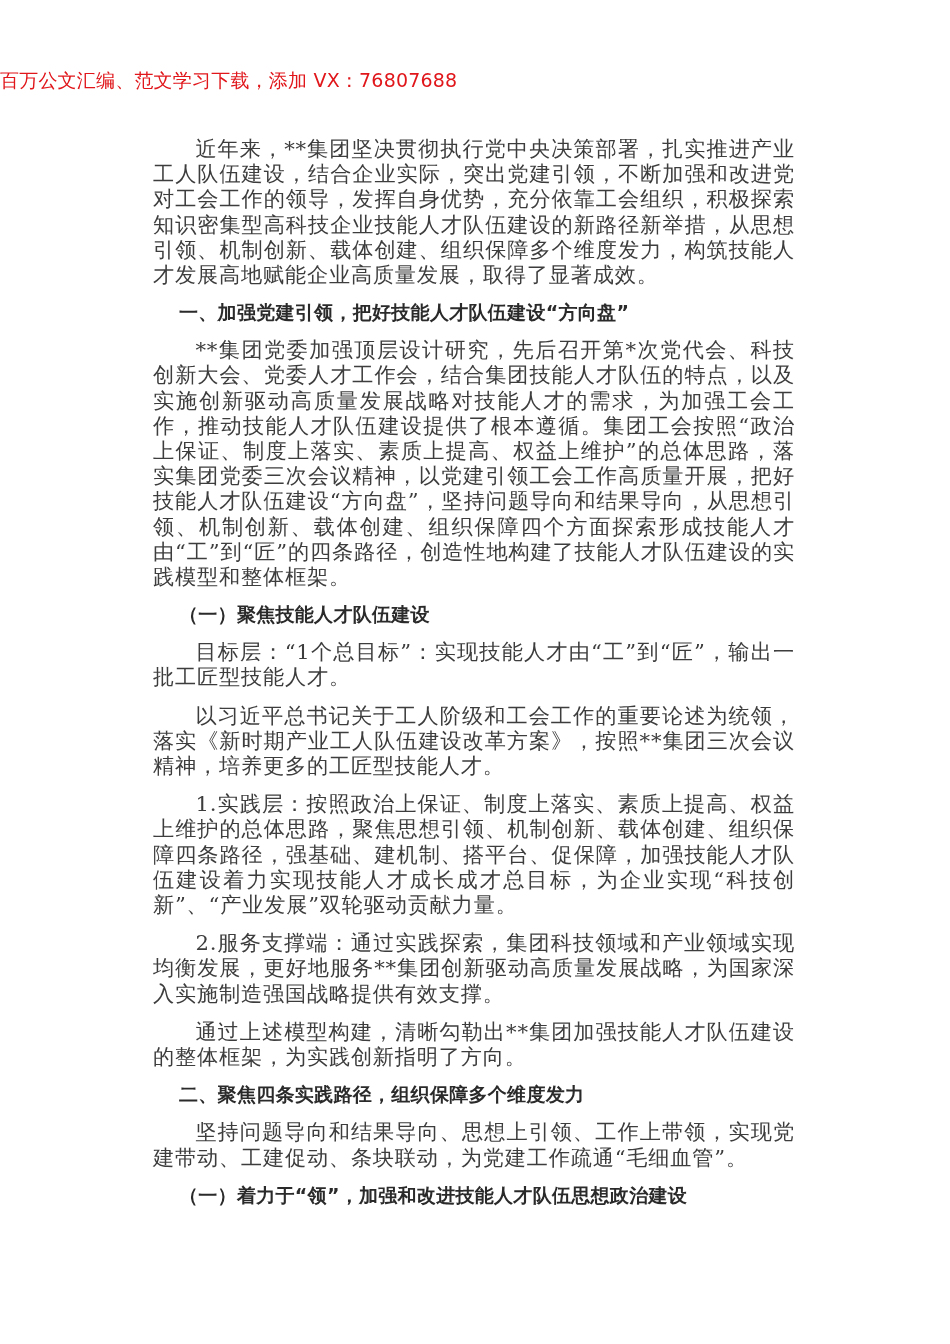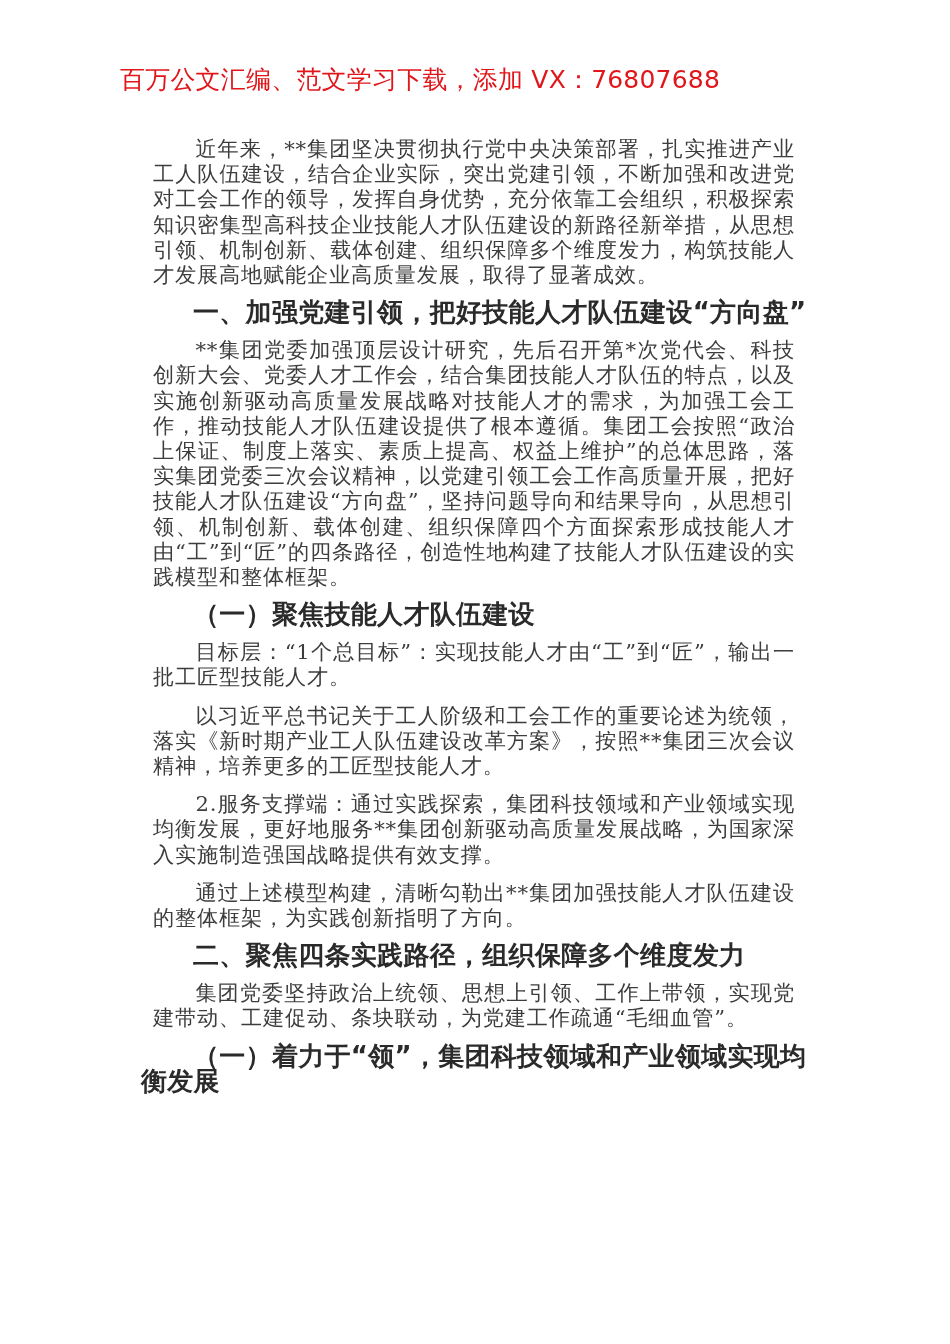--- a/index.html
+++ b/index.html
@@ -1,39 +1,40 @@
 <!DOCTYPE html>
 <html><head>
 <meta charset="utf-8">
 <style>
   html, body { margin: 0; padding: 0; background: #ffffff; }
   body { width: 950px; height: 1344px; position: relative; overflow: hidden;
          font-family: "DejaVu Serif", "Liberation Serif", serif; color: #3a3a3a; }
-  .banner { position: absolute; top: 66px; left: 0; width: 840px; text-align: center;
+  .banner { position: absolute; top: 66px; left: 0; width: 840px; text-align: left;
             color: #e0161b; font-family: "DejaVu Sans", "Liberation Sans", sans-serif;
-            font-size: 25px; line-height: 28px; letter-spacing: 0.2px; }
+            font-size: 19px; line-height: 28px; letter-spacing: 0.2px; }
   .page { position: absolute; left: 141px; top: 124px; width: 666px; }
   .p { font-size: 21.2px; line-height: 25.2px; margin: 12px; text-align: justify;
        text-indent: 2em; letter-spacing: 0.8px; color: #3d3d3d; }
   .h { font-family: "DejaVu Sans", "Liberation Sans", sans-serif; font-weight: bold;
-       font-size: 26px; line-height: 25px; margin: 0; text-indent: 2em; color: #2a2a2a;
+       font-size: 19px; line-height: 25px; margin: 0; text-indent: 2em; color: #2a2a2a;
        letter-spacing: 0.3px; }
   .gap-h-after { margin-bottom: 12px; }
   .gap-p { margin-bottom: 13px; }
 </style>
 </head>
 <body>
 
 <div class="banner">百万公文汇编、范文学习下载，添加 VX：76807688</div>
 
 <div class="page">
   <p class="p gap-p">近年来，**集团坚决贯彻执行党中央决策部署，扎实推进产业工人队伍建设，结合企业实际，突出党建引领，不断加强和改进党对工会工作的领导，发挥自身优势，充分依靠工会组织，积极探索知识密集型高科技企业技能人才队伍建设的新路径新举措，从思想引领、机制创新、载体创建、组织保障多个维度发力，构筑技能人才发展高地赋能企业高质量发展，取得了显著成效。</p>
   <p class="h gap-h-after">一、加强党建引领，把好技能人才队伍建设“方向盘”</p>
   <p class="p gap-p">**集团党委加强顶层设计研究，先后召开第*次党代会、科技创新大会、党委人才工作会，结合集团技能人才队伍的特点，以及实施创新驱动高质量发展战略对技能人才的需求，为加强工会工作，推动技能人才队伍建设提供了根本遵循。集团工会按照“政治上保证、制度上落实、素质上提高、权益上维护”的总体思路，落实集团党委三次会议精神，以党建引领工会工作高质量开展，把好技能人才队伍建设“方向盘”，坚持问题导向和结果导向，从思想引领、机制创新、载体创建、组织保障四个方面探索形成技能人才由“工”到“匠”的四条路径，创造性地构建了技能人才队伍建设的实践模型和整体框架。</p>
   <p class="h gap-h-after">（一）聚焦技能人才队伍建设</p>
   <p class="p gap-p">目标层：“1个总目标”：实现技能人才由“工”到“匠”，输出一批工匠型技能人才。</p>
   <p class="p gap-p">以习近平总书记关于工人阶级和工会工作的重要论述为统领，落实《新时期产业工人队伍建设改革方案》，按照**集团三次会议精神，培养更多的工匠型技能人才。</p>
+  <p class="p gap-p">1.实践层：按照政治上保证、制度上落实、素质上提高、权益上维护的总体思路，聚焦思想引领、机制创新、载体创建、组织保障四条路径，强基础、建机制、搭平台、促保障，加强技能人才队伍建设着力实现技能人才成长成才总目标，为企业实现“科技创新”、“产业发展”双轮驱动贡献力量。</p>
   <p class="p gap-p">2.服务支撑端：通过实践探索，集团科技领域和产业领域实现均衡发展，更好地服务**集团创新驱动高质量发展战略，为国家深入实施制造强国战略提供有效支撑。</p>
   <p class="p gap-p">通过上述模型构建，清晰勾勒出**集团加强技能人才队伍建设的整体框架，为实践创新指明了方向。</p>
   <p class="h gap-h-after">二、聚焦四条实践路径，组织保障多个维度发力</p>
-  <p class="p gap-p">集团党委坚持政治上统领、思想上引领、工作上带领，实现党建带动、工建促动、条块联动，为党建工作疏通“毛细血管”。</p>
-  <p class="h">（一）着力于“领”，集团科技领域和产业领域实现均衡发展</p>
+  <p class="p gap-p">坚持问题导向和结果导向、思想上引领、工作上带领，实现党建带动、工建促动、条块联动，为党建工作疏通“毛细血管”。</p>
+  <p class="h">（一）着力于“领”，加强和改进技能人才队伍思想政治建设</p>
 </div>
 
 </body></html>

